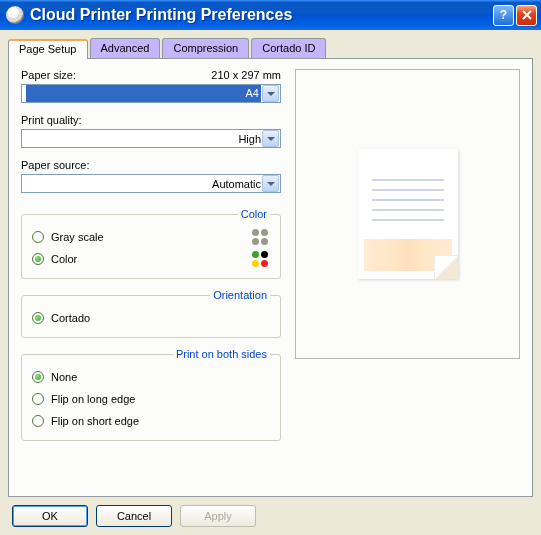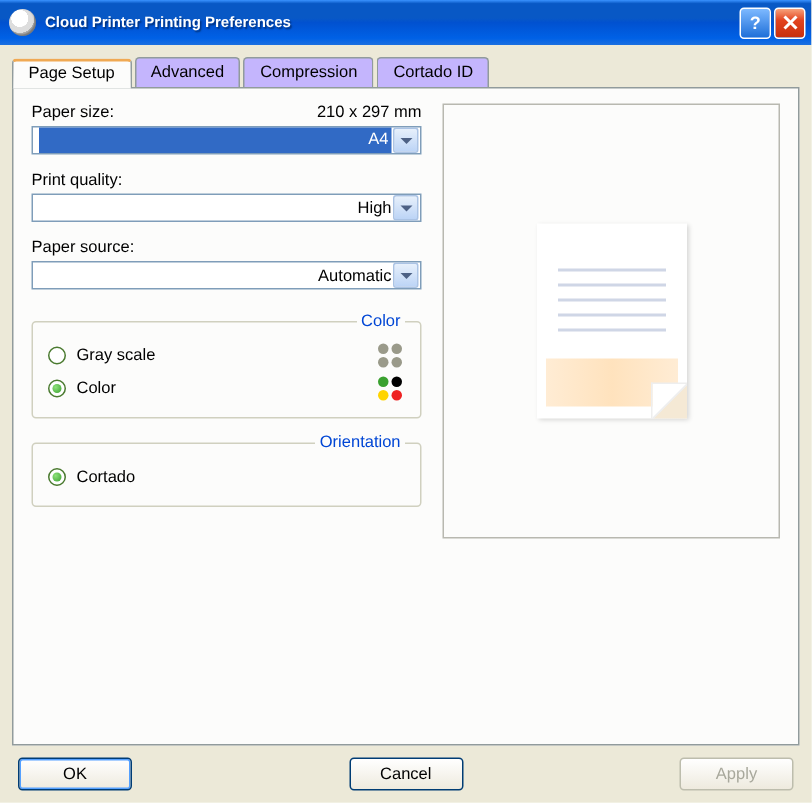--- a/index.html
+++ b/index.html
@@ -23,21 +23,21 @@
   .titlebar .app-icon {
     width: 18px; height: 18px;
     background: radial-gradient(circle at 40% 35%, #fff 0 35%, #ddd 36% 60%, #aaa 61% 100%);
     border-radius: 50%;
     margin-right: 6px;
     box-shadow: inset -1px -1px 1px rgba(0,0,0,0.3);
   }
   .titlebar .title {
     flex: 1;
     font-weight: bold;
-    font-size: 10px;
+    font-size: 16px;
     text-shadow: 1px 1px 1px rgba(0,0,0,0.4);
   }
   .titlebar .btns { display: flex; gap: 2px; }
   .titlebar .tbtn {
     width: 21px; height: 21px;
     border: 1px solid #fff;
     border-radius: 3px;
     display: flex; align-items: center; justify-content: center;
     font-weight: bold;
     font-size: 12px;
@@ -202,22 +202,22 @@
   }
   .color-icon.gray span { background: #9a9a8a; }
   .color-icon span { display: block; border-radius: 50%; }
   .ci1 { background: #3aa12f; }
   .ci2 { background: #000; }
   .ci3 { background: #ffd400; }
   .ci4 { background: #e22; }
 
   .dialog-buttons {
     display: flex;
-    justify-content: space-between;
-    gap: 20px;
+    justify-content: flex-start;
+    gap: 8px;
     padding: 8px 4px 0;
   }
   .btn {
     min-width: 76px;
     height: 22px;
     border: 1px solid #003c74;
     border-radius: 3px;
     background: linear-gradient(to bottom, #fff, #eeeade);
     cursor: pointer;
     font: inherit;
@@ -310,20 +310,35 @@
       </fieldset>
 
       <fieldset>
         <legend>Orientation</legend>
         <div class="radio-row">
           <span class="radio checked"></span>
           <span>Cortado</span>
         </div>
       </fieldset>
 
+      <fieldset>
+        <legend>Print on both sides</legend>
+        <div class="radio-row">
+          <span class="radio checked"></span>
+          <span>None</span>
+        </div>
+        <div class="radio-row">
+          <span class="radio"></span>
+          <span>Flip on long edge</span>
+        </div>
+        <div class="radio-row">
+          <span class="radio"></span>
+          <span>Flip on short edge</span>
+        </div>
+      </fieldset>
 
     </div>
 
     <div class="right-col">
       <div class="preview-box">
         <div class="preview-page">
           <div class="line l1"></div>
           <div class="line l2"></div>
           <div class="line l3"></div>
           <div class="line l4"></div>

